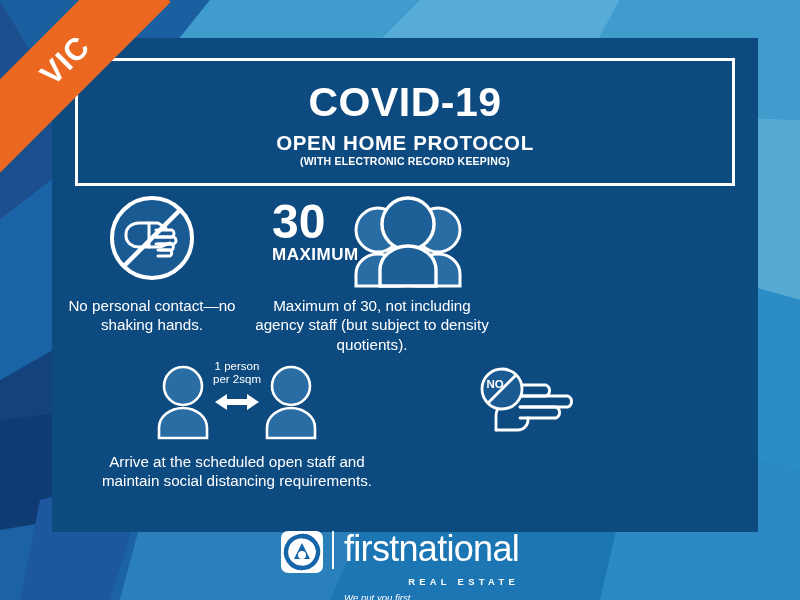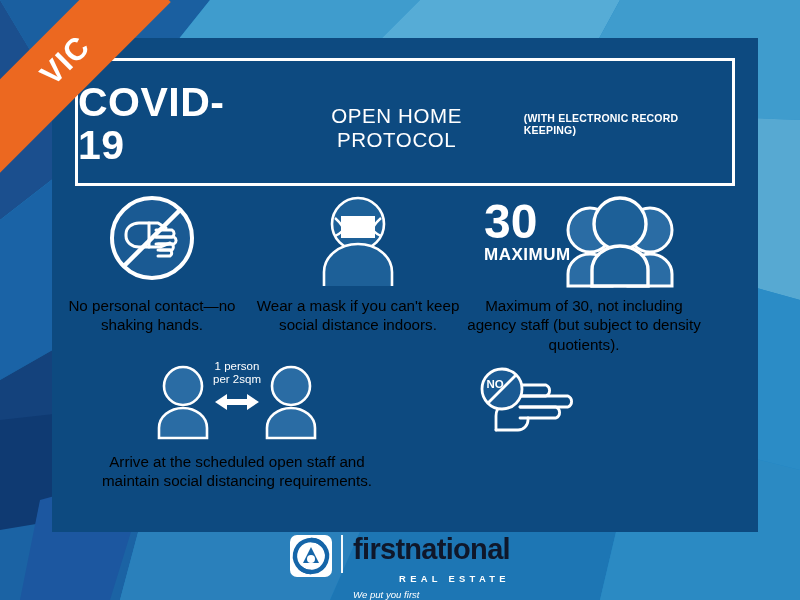--- a/index.html
+++ b/index.html
@@ -25,36 +25,36 @@
     background: #0d4a80;
   }
 
   
   #header-frame {
     position: absolute;
     left: 23px; top: 20px;
     width: 660px; height: 128px;
     border: 3px solid #ffffff;
     display: flex;
-    flex-direction: row;
+    flex-direction: column;
     align-items: center;
     justify-content: center;
     padding-top: 4px;
   }
   #title-covid {
     color: #ffffff;
     font-size: 41px;
     font-weight: bold;
     letter-spacing: 0.5px;
     line-height: 1.05;
   }
   #title-sub {
     color: #ffffff;
     font-size: 20.5px;
-    font-weight: normal;
+    font-weight: bold;
     letter-spacing: 0.6px;
     margin-top: 7px;
     text-align: center;
   }
   #title-note {
     color: #ffffff;
     font-size: 10.5px;
     font-weight: bold;
     letter-spacing: 0.2px;
     margin-top: 0;
@@ -96,21 +96,21 @@
     display: flex;
     flex-direction: column;
     align-items: center;
   }
   .tile-art {
     display: flex;
     align-items: flex-end;
     justify-content: center;
   }
   .tile-text {
-    color: #000000;
+    color: #ffffff;
     font-size: 15.2px;
     line-height: 1.28;
     text-align: center;
     margin-top: 10px;
   }
 
   
   #tile-no-contact { width: 200px; }
   #tile-mask       { width: 212px; }
   #tile-max30      { width: 240px; align-items: center; }
@@ -136,23 +136,23 @@
     justify-content: center;
   }
   #logo { display: flex; align-items: flex-start; }
   #logo-text-block {
     display: flex;
     flex-direction: column;
     justify-content: center;
     margin-left: 10px;
   }
   #logo-name {
-    color: #0f172a;
-    font-size: 29px;
-    font-weight: bold;
+    color: #ffffff;
+    font-size: 36px;
+    font-weight: normal;
     letter-spacing: -0.7px;
     line-height: 1;
   }
   #logo-sub {
     color: #ffffff;
     font-size: 9.4px;
     font-weight: bold;
     letter-spacing: 4.3px;
     margin-top: 9px;
     text-align: right;
@@ -225,38 +225,20 @@
             <path d="M56 47 h18 a4 4 0 0 1 0 7 h-18"></path>
             <path d="M58 54 h14 a4 4 0 0 1 0 6 h-14"></path>
             <path d="M60 60 h10 a3.5 3.5 0 0 1 0 6 h-12"></path>
           </g>
           <line x1="24" y1="76" x2="80" y2="20" stroke="#ffffff" stroke-width="4.5"></line>
         </svg>
       </div>
       <div class="tile-text">No personal contact—no shaking hands.</div>
     </div>
 
-    <div class="tile" id="tile-mask">
-      <div class="tile-art">
-        <svg class="art-svg" width="112" height="96" viewBox="0 0 112 96">
-          <circle cx="56" cy="34" r="26" fill="#1d6098"></circle>
-          <circle cx="56" cy="34" r="26" fill="none" stroke="#ffffff" stroke-width="2.6"></circle>
-          <path d="M22 96 v-14 a34 28 0 0 1 68 0 v14 z" fill="#1d6098"></path>
-          <path d="M22 96 v-14 a34 28 0 0 1 68 0 v14" fill="none" stroke="#ffffff" stroke-width="2.6"></path>
-          <g fill="none" stroke="#ffffff" stroke-width="2.4">
-            <path d="M33 28 q9 8 9 14"></path>
-            <path d="M33 46 q9 -4 9 -10"></path>
-            <path d="M79 28 q-9 8 -9 14"></path>
-            <path d="M79 46 q-9 -4 -9 -10"></path>
-          </g>
-          <rect x="40" y="27" width="32" height="20" fill="#ffffff" stroke="#ffffff" stroke-width="2"></rect>
-        </svg>
-      </div>
-      <div class="tile-text">Wear a mask if you can't keep social distance indoors.</div>
-    </div>
 
     <div class="tile" id="tile-max30">
       <div class="tile-art">
         <svg class="art-svg" width="204" height="96" viewBox="0 0 204 96">
           <text x="2" y="48" fill="#ffffff" font-family="Liberation Sans, sans-serif" font-size="48" font-weight="bold">30</text>
           <text x="2" y="70" fill="#ffffff" font-family="Liberation Sans, sans-serif" font-size="17" font-weight="bold" letter-spacing="0.5">MAXIMUM</text>
           <g>
             <circle cx="108" cy="40" r="22" fill="#2a6ca4" stroke="#ffffff" stroke-width="3"></circle>
             <path d="M86 96 v-12 a22 20 0 0 1 44 0 v12 z" fill="#2a6ca4" stroke="#ffffff" stroke-width="3"></path>
             <circle cx="168" cy="40" r="22" fill="#2a6ca4" stroke="#ffffff" stroke-width="3"></circle>

